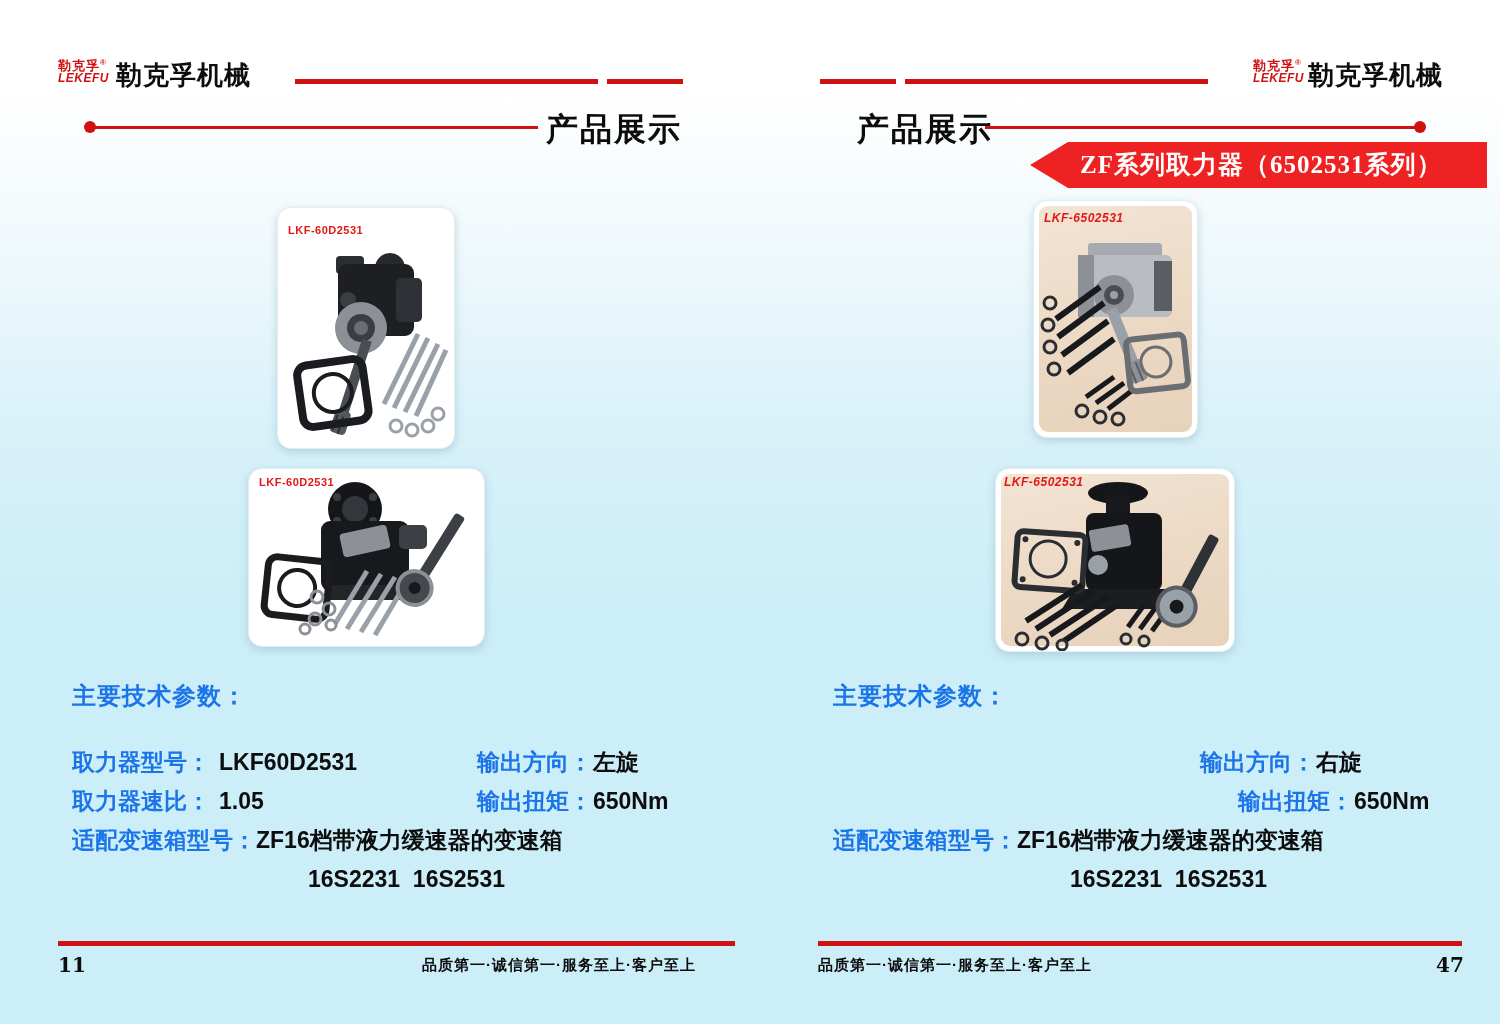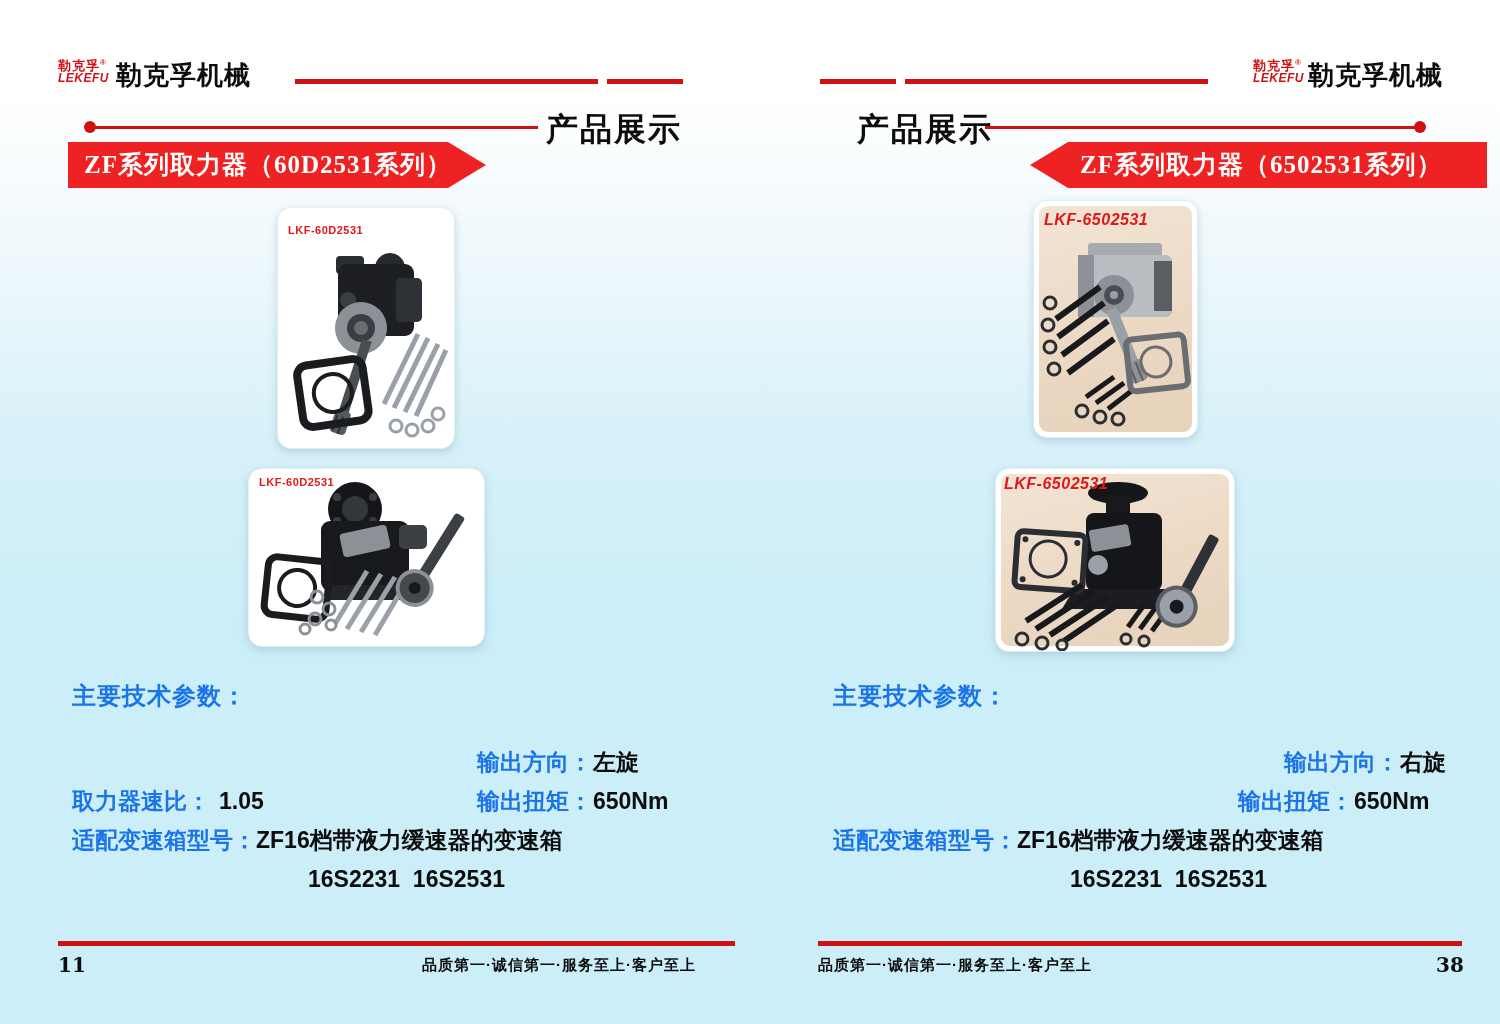--- a/index.html
+++ b/index.html
@@ -22,21 +22,21 @@
   .banner{height:46px;background:#ee2222;color:#ffffff;
           font-family:"Liberation Serif","DejaVu Serif",serif;
           font-weight:700;font-size:25px;letter-spacing:1px;line-height:46px;white-space:nowrap;}
   .banner-right-shape{clip-path:polygon(0 0,calc(100% - 38px) 0,100% 50%,calc(100% - 38px) 100%,0 100%);padding-left:16px;}
   .banner-left-shape{clip-path:polygon(38px 0,100% 0,100% 100%,38px 100%,0 50%);padding-left:50px;}
 
   
   .card{background:#ffffff;border:1px solid #e3edf2;border-radius:14px;
         box-shadow:0 3px 8px rgba(110,155,175,.35);overflow:hidden;}
   .photo-label{position:absolute;color:#e21818;font-weight:700;font-size:11px;letter-spacing:.5px;white-space:nowrap;}
-  .photo-label.it{font-style:italic;font-size:16px;}
+  .photo-label.it{font-style:italic;font-size:12px;}
   .beige{position:absolute;left:5px;top:5px;right:5px;bottom:5px;border-radius:9px;
          background:linear-gradient(165deg,#f2e4d4 0%,#ecd9c4 55%,#e7d2ba 100%);}
 
   
   .spec-title{color:#1b74e8;font-weight:700;font-size:24px;letter-spacing:1px;white-space:nowrap;}
   .spec-row{font-size:23px;white-space:nowrap;}
   .sl{color:#1b74e8;font-weight:700;display:inline-block;}
   .sv{color:#0d0d0d;font-weight:600;}
   .w147{width:147px;}
   .w116{width:116px;}
@@ -55,21 +55,20 @@
     <div class="logo-cn"><span>勒克孚</span><sup>®</sup></div>
     <div class="logo-en">LEKEFU</div>
   </div>
   <div class="abs company" style="left:116px;top:58px;">勒克孚机械</div>
   <div class="abs hline" style="left:295px;top:79px;width:303px;"></div>
   <div class="abs hline" style="left:607px;top:79px;width:76px;"></div>
   <div class="abs red-dot" style="left:84px;top:121px;"></div>
   <div class="abs thinline" style="left:90px;top:126px;width:448px;"></div>
   <div class="abs section-title" style="left:546px;top:108px;">产品展示</div>
 
-  <div class="abs banner banner-right-shape" style="left:68px;top:142px;width:402px;">ZF系列取力器（60D2531系列）</div>
 
   <div class="abs card" style="left:277px;top:207px;width:176px;height:240px;">
     <svg width="176" height="240" viewBox="0 0 176 240">
       <g>
         <rect x="58" y="48" width="28" height="18" rx="4" fill="#2a2d31"></rect>
         <circle cx="112" cy="60" r="15" fill="#26292d"></circle>
         <rect x="60" y="56" width="76" height="72" rx="9" fill="#1d1f22"></rect>
         <rect x="118" y="70" width="26" height="44" rx="5" fill="#2e3136"></rect>
         <circle cx="70" cy="92" r="8" fill="#3a3d41"></circle>
       </g>
@@ -140,20 +139,23 @@
       <g transform="rotate(32 190 80)">
         <rect x="185" y="40" width="11" height="78" rx="3" fill="#3c3f44"></rect>
         <circle cx="190" cy="126" r="17" fill="#45484d" stroke="#8d9096" stroke-width="4"></circle>
         <circle cx="190" cy="126" r="6" fill="#17191c"></circle>
       </g>
     </svg>
     <span class="photo-label" style="left:10px;top:7px;">LKF-60D2531</span>
   </div>
 
   <div class="abs spec-title" style="left:72px;top:680px;">主要技术参数：</div>
+  <div class="abs spec-row" style="left:72px;top:747px;">
+    <span class="sl w147">取力器型号：</span><span class="sv">LKF60D2531</span>
+  </div>
   <div class="abs spec-row" style="left:477px;top:747px;">
     <span class="sl w116">输出方向：</span><span class="sv">左旋</span>
   </div>
   <div class="abs spec-row" style="left:72px;top:786px;">
     <span class="sl w147">取力器速比：</span><span class="sv">1.05</span>
   </div>
   <div class="abs spec-row" style="left:477px;top:786px;">
     <span class="sl w116">输出扭矩：</span><span class="sv">650Nm</span>
   </div>
   <div class="abs spec-row" style="left:72px;top:825px;">
@@ -270,30 +272,30 @@
       <g transform="rotate(28 198 105)">
         <rect x="193" y="62" width="11" height="72" rx="3" fill="#2e3136"></rect>
         <circle cx="198" cy="142" r="19" fill="#9aa0a8" stroke="#5a5d62" stroke-width="4"></circle>
         <circle cx="198" cy="142" r="7" fill="#17191c"></circle>
       </g>
     </svg>
     <span class="photo-label it" style="left:8px;top:6px;">LKF-6502531</span>
   </div>
 
   <div class="abs spec-title" style="left:833px;top:680px;">主要技术参数：</div>
-  <div class="abs spec-row" style="left:1284px;top:747px;">
+  <div class="abs spec-row" style="left:1200px;top:747px;">
     <span class="sl w116">输出方向：</span><span class="sv">右旋</span>
   </div>
   <div class="abs spec-row" style="left:1238px;top:786px;">
     <span class="sl w116">输出扭矩：</span><span class="sv">650Nm</span>
   </div>
   <div class="abs spec-row" style="left:833px;top:825px;">
     <span class="sl">适配变速箱型号：</span><span class="sv">ZF16档带液力缓速器的变速箱</span>
   </div>
   <div class="abs spec-row" style="left:1070px;top:866px;">
     <span class="sv pre">16S2231  16S2531</span>
   </div>
 
   <div class="abs hline" style="left:818px;top:941px;width:644px;"></div>
   <div class="abs slogan" style="left:818px;top:956px;">品质第一·诚信第一·服务至上·客户至上</div>
-  <div class="abs pagenum" style="left:1436px;top:953px;">38</div>
+  <div class="abs pagenum" style="left:1436px;top:953px;">47</div>
 
 </div>
 
 </body></html>

